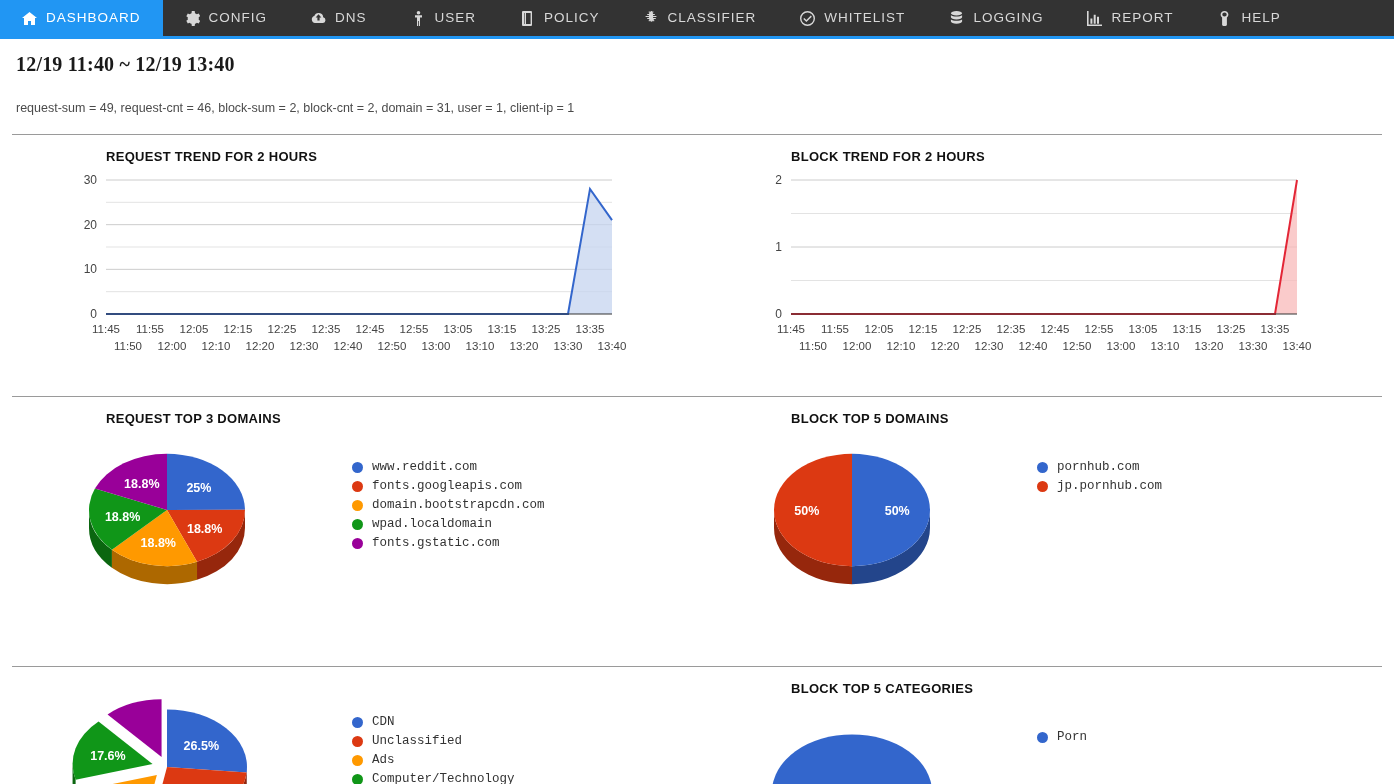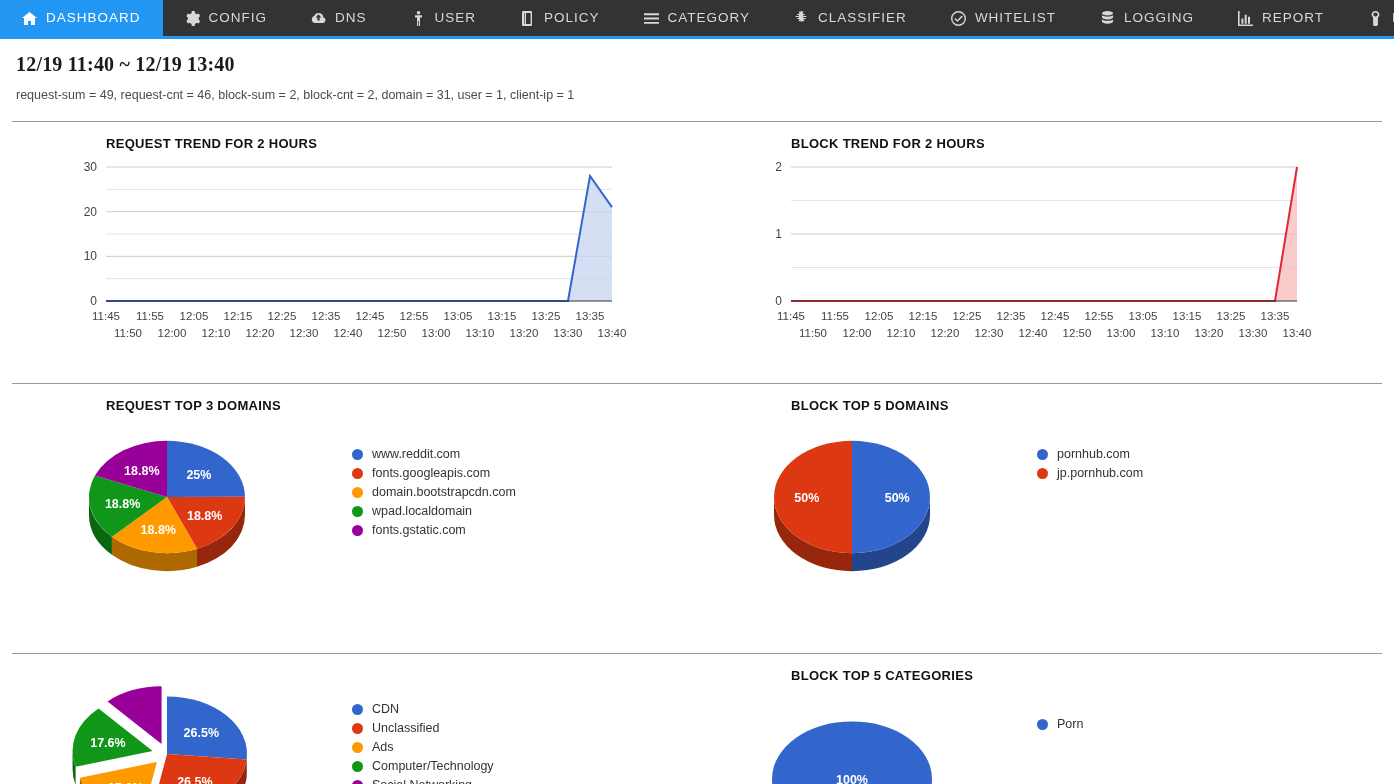--- a/index.html
+++ b/index.html
@@ -39,21 +39,21 @@
   
   #header-block { padding: 14px 0 0 16px; }
   #range-title {
     font-family: "Liberation Serif", serif;
     font-size: 20px;
     font-weight: bold;
     color: #1a1a1a;
     letter-spacing: .2px;
   }
   #summary-line {
-    margin-top: 12px;
+    margin-top: 25px;
     font-size: 12.5px;
     color: #4b4b4b;
   }
 
   
   .section {
     border-top: 1px solid #9a9a9a;
     margin: 19px 12px 0 12px;
     display: flex;
   }
@@ -80,21 +80,21 @@
 
   
   .pie-row { display: flex; margin-top: 4px; }
   .pie-holder { width: 340px; flex: none; position: relative; }
   .legend { padding-top: 28px; }
   .legend-item {
     display: flex; align-items: center; gap: 9px;
     height: 19px; font-size: 12.5px; color: #333;
   }
   .legend-dot { width: 11px; height: 11px; border-radius: 50%; flex: none; }
-  .legend-text { line-height: 1; }
+  .legend-text { line-height: 1; font-family: Liberation Mono, monospace; }
 </style>
 </head>
 <body>
 
 <div id="navbar">
     <div class="nav-item active">
       <svg class="nav-ico" viewBox="0 0 15 15">
         <path d="M7.5 1 0 7h2v7h4v-4h3v4h4V7h2z"></path>
       </svg>
       <span class="nav-label">DASHBOARD</span>
@@ -115,26 +115,20 @@
       <svg class="nav-ico" viewBox="0 0 15 15">
         <path d="M7.5 0a1.8 1.8 0 100 3.6A1.8 1.8 0 007.5 0zM4 4.3v2.2h2v8.4h1.1V10h.8v4.9h1.1V6.5h2V4.3z"></path>
       </svg>
       <span class="nav-label">USER</span>
     </div>
     <div class="nav-item">
       <svg class="nav-ico" viewBox="0 0 15 15">
         <path d="M3 0h8a1 1 0 011 1v13a1 1 0 01-1 1H3a1 1 0 01-1-1V1a1 1 0 011-1zm1.4 2v11H5V2zm1.6 0v11h4.6V2z"></path>
       </svg>
       <span class="nav-label">POLICY</span>
-    </div>
-    <div class="nav-item">
-      <svg class="nav-ico" viewBox="0 0 15 15">
-        <path d="M0 2.3h15v1.9H0zm0 4.3h15v1.9H0zm0 4.3h15v1.9H0z"></path>
-      </svg>
-      <span class="nav-label">CATEGORY</span>
     </div>
     <div class="nav-item">
       <svg class="nav-ico" viewBox="0 0 15 15">
         <path d="M7.5 0c-.6 0-1.1.4-1.3 1L5 .3l-.5.9 1.1.6c-.3.3-.5.7-.6 1.1H3.2v1h1.7v1H1.6v1h3.3v1H3.2v1h1.8c.1.4.3.8.6 1.1l-1.1.6.5.9 1.2-.7c.2.6.7 1 1.3 1s1.1-.4 1.3-1l1.2.7.5-.9-1.1-.6c.3-.3.5-.7.6-1.1h1.8v-1H9.1v-1h3.3v-1H9.1v-1h1.7v-1H9.1c-.1-.4-.3-.8-.6-1.1l1.1-.6-.5-.9-1.3.7C8.6.4 8.1 0 7.5 0z"></path>
       </svg>
       <span class="nav-label">CLASSIFIER</span>
     </div>
     <div class="nav-item">
       <svg class="nav-ico" viewBox="0 0 15 15">
         <path d="M7.5 0a7.5 7.5 0 100 15 7.5 7.5 0 000-15zm0 1.4A6.1 6.1 0 117.5 13.6 6.1 6.1 0 017.5 1.4zm3.3 3.2L6.4 9.1 4.3 7 3.3 8l3.1 3.1 5.4-5.4z"></path>

